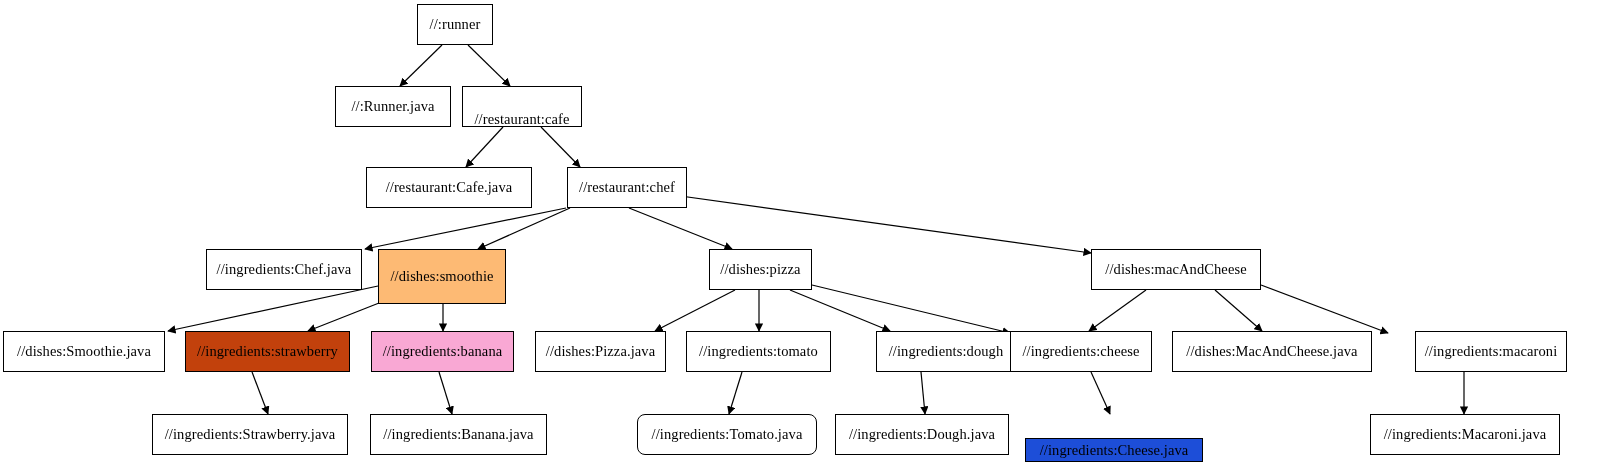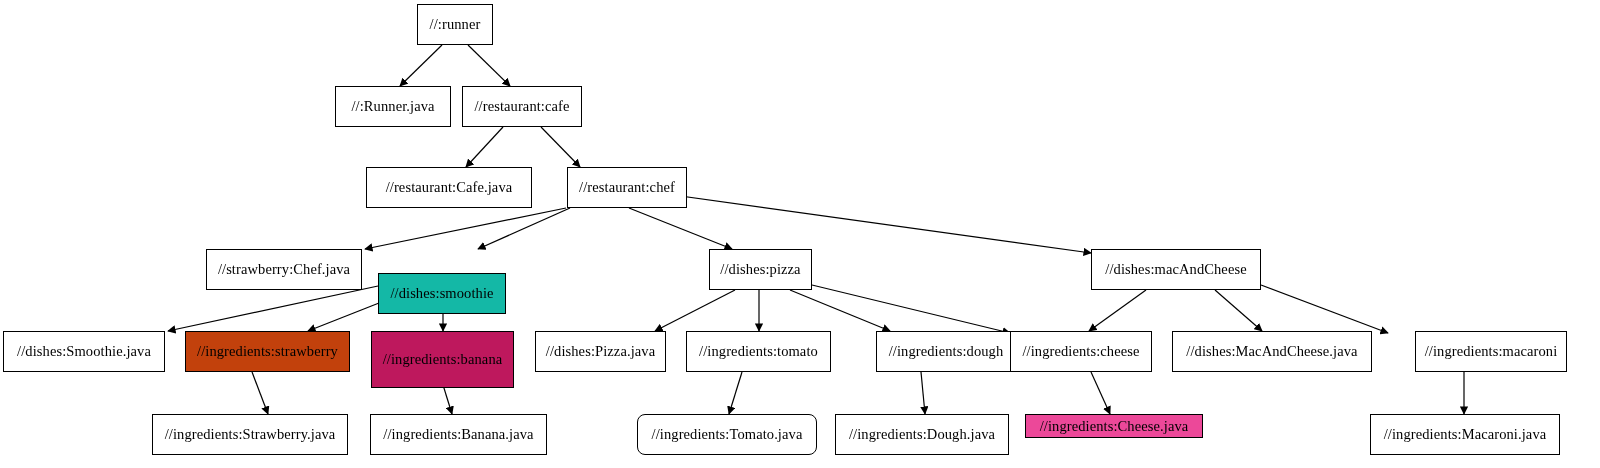--- a/index.html
+++ b/index.html
@@ -87,48 +87,48 @@
         <line x1="1464" y1="372" x2="1464" y2="414" stroke="#000000" stroke-width="1.2" marker-end="url(#arrow-head)"></line>
       </g>
   </svg>
   <div id="node-layer">
       <div class="graph-node" style="left: 417px; top: 4px; width: 76px; height: 41px; background: rgb(255, 255, 255); border-color: rgb(0, 0, 0);">
         <span class="node-label">//:runner</span>
       </div>
       <div class="graph-node" style="left: 335px; top: 86px; width: 116px; height: 41px; background: rgb(255, 255, 255); border-color: rgb(0, 0, 0);">
         <span class="node-label">//:Runner.java</span>
       </div>
-      <div class="graph-node" style="left: 462px; top: 86px; width: 120px; height: 41px; background: rgb(255, 255, 255); border-color: rgb(0, 0, 0);">
+      <div class="graph-node" style="left: 462px; top: 86px; width: 120px; height: 41px; background: rgb(255, 255, 255); border-color: rgb(0, 0, 0); align-items: flex-end;">
         <span class="node-label">//restaurant:cafe</span>
       </div>
       <div class="graph-node" style="left: 366px; top: 167px; width: 166px; height: 41px; background: rgb(255, 255, 255); border-color: rgb(0, 0, 0);">
         <span class="node-label">//restaurant:Cafe.java</span>
       </div>
       <div class="graph-node" style="left: 539px; top: 167px; width: 120px; height: 41px; background: rgb(255, 255, 255); border-color: rgb(0, 0, 0); margin-left: 28px;">
         <span class="node-label">//restaurant:chef</span>
       </div>
       <div class="graph-node" style="left: 206px; top: 249px; width: 156px; height: 41px; background: rgb(255, 255, 255); border-color: rgb(0, 0, 0);">
-        <span class="node-label">//strawberry:Chef.java</span>
+        <span class="node-label">//ingredients:Chef.java</span>
       </div>
-      <div class="graph-node" style="left: 378px; top: 249px; width: 128px; height: 41px; background: #14b8a6; border-color: rgb(0, 0, 0); margin-top: 24px;">
+      <div class="graph-node" style="left: 378px; top: 249px; width: 128px; height: 55px; background: #fdba74; border-color: rgb(0, 0, 0);">
         <span class="node-label">//dishes:smoothie</span>
       </div>
       <div class="graph-node" style="left: 709px; top: 249px; width: 103px; height: 41px; background: rgb(255, 255, 255); border-color: rgb(0, 0, 0);">
         <span class="node-label">//dishes:pizza</span>
       </div>
       <div class="graph-node" style="left: 1091px; top: 249px; width: 170px; height: 41px; background: rgb(255, 255, 255); border-color: rgb(0, 0, 0);">
         <span class="node-label">//dishes:macAndCheese</span>
       </div>
       <div class="graph-node" style="left: 3px; top: 331px; width: 162px; height: 41px; background: rgb(255, 255, 255); border-color: rgb(0, 0, 0);">
         <span class="node-label">//dishes:Smoothie.java</span>
       </div>
       <div class="graph-node" style="left: 185px; top: 331px; width: 165px; height: 41px; background: #c2410c; border-color: rgb(0, 0, 0);">
         <span class="node-label">//ingredients:strawberry</span>
       </div>
-      <div class="graph-node" style="left: 371px; top: 331px; width: 143px; height: 57px; background: #be185d; border-color: rgb(0, 0, 0); text-align: right;">
+      <div class="graph-node" style="left: 371px; top: 331px; width: 143px; height: 41px; background: #f9a8d4; border-color: rgb(0, 0, 0); text-align: right;">
         <span class="node-label">//ingredients:banana</span>
       </div>
       <div class="graph-node" style="left: 535px; top: 331px; width: 131px; height: 41px; background: rgb(255, 255, 255); border-color: rgb(0, 0, 0);">
         <span class="node-label">//dishes:Pizza.java</span>
       </div>
       <div class="graph-node" style="left: 686px; top: 331px; width: 145px; height: 41px; background: rgb(255, 255, 255); border-color: rgb(0, 0, 0);">
         <span class="node-label">//ingredients:tomato</span>
       </div>
       <div class="graph-node" style="left: 876px; top: 331px; width: 140px; height: 41px; background: rgb(255, 255, 255); border-color: rgb(0, 0, 0);">
         <span class="node-label">//ingredients:dough</span>
@@ -147,20 +147,20 @@
       </div>
       <div class="graph-node" style="left: 370px; top: 414px; width: 177px; height: 41px; background: rgb(255, 255, 255); border-color: rgb(0, 0, 0);">
         <span class="node-label">//ingredients:Banana.java</span>
       </div>
       <div class="graph-node" style="left: 637px; top: 414px; width: 180px; height: 41px; background: rgb(255, 255, 255); border-color: rgb(0, 0, 0); border-radius: 8px;">
         <span class="node-label">//ingredients:Tomato.java</span>
       </div>
       <div class="graph-node" style="left: 835px; top: 414px; width: 174px; height: 41px; background: rgb(255, 255, 255); border-color: rgb(0, 0, 0);">
         <span class="node-label">//ingredients:Dough.java</span>
       </div>
-      <div class="graph-node" style="left: 1025px; top: 414px; width: 178px; height: 24px; background: #ec4899; border-color: rgb(0, 0, 0);">
+      <div class="graph-node" style="left: 1025px; top: 438px; width: 178px; height: 24px; background: #1d4ed8; border-color: rgb(0, 0, 0);">
         <span class="node-label">//ingredients:Cheese.java</span>
       </div>
       <div class="graph-node" style="left: 1370px; top: 414px; width: 190px; height: 41px; background: rgb(255, 255, 255); border-color: rgb(0, 0, 0);">
         <span class="node-label">//ingredients:Macaroni.java</span>
       </div>
     </div>
 </div>
 
 </body></html>

